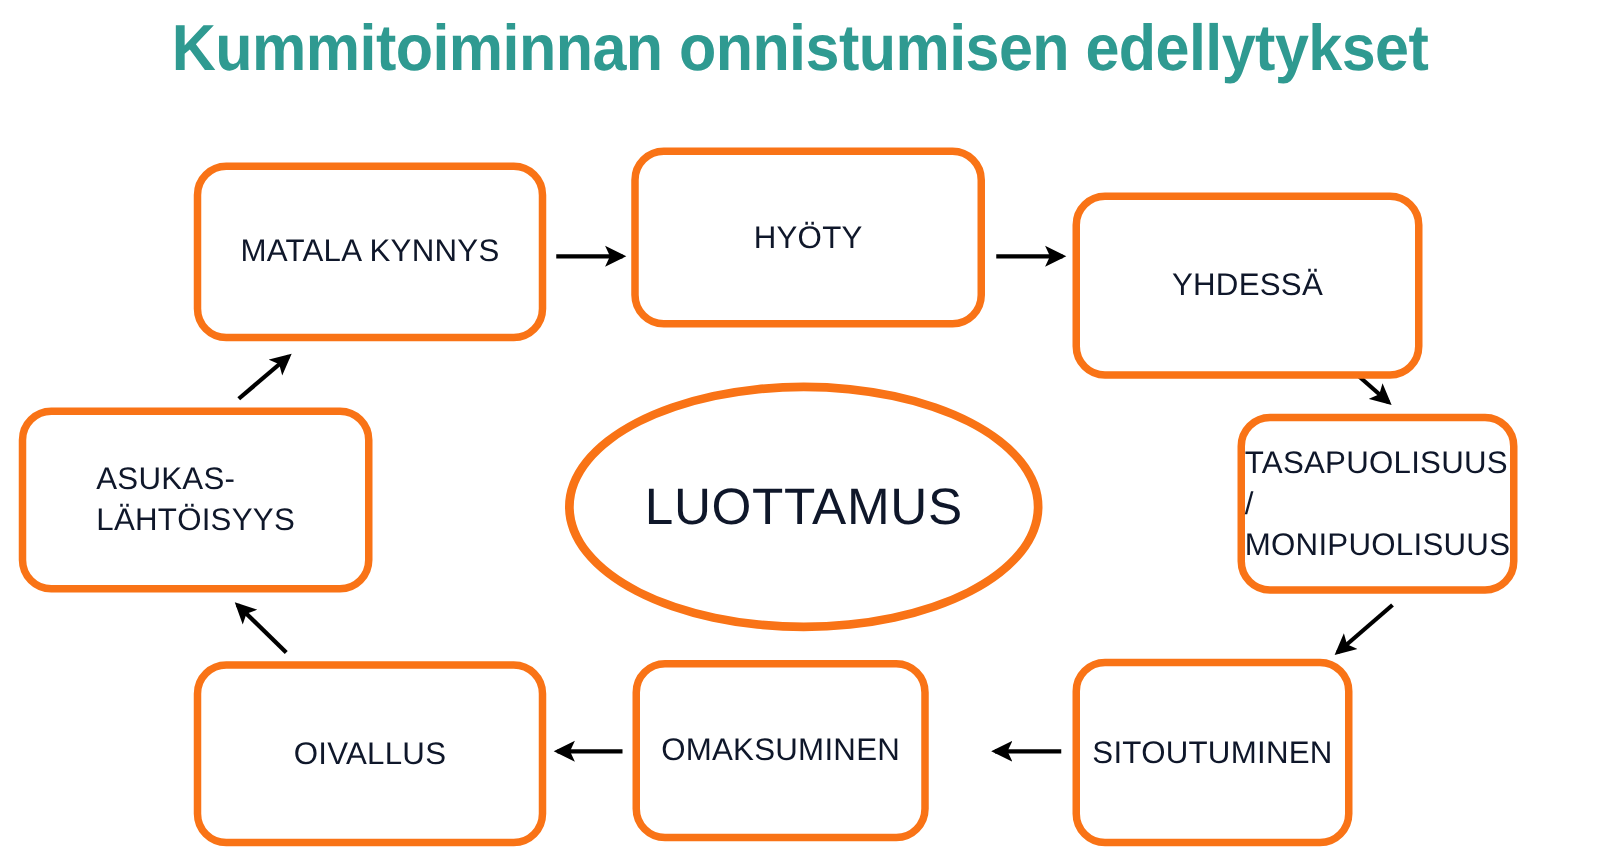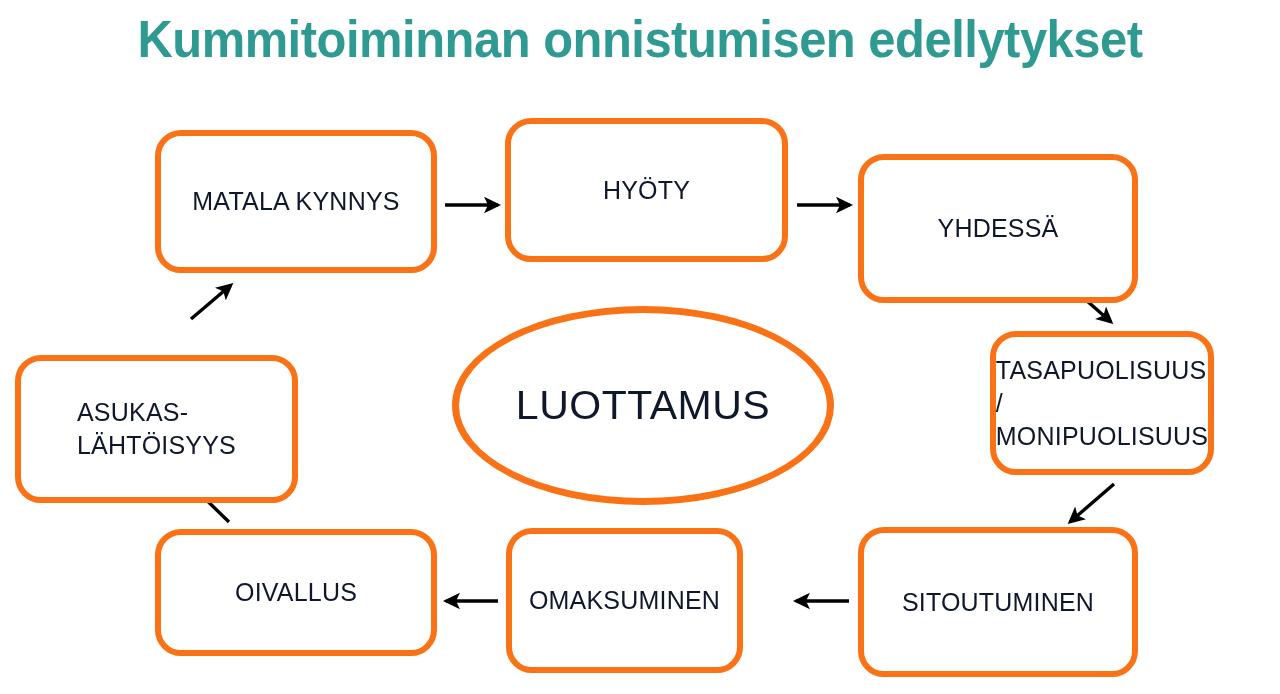--- a/index.html
+++ b/index.html
@@ -91,21 +91,21 @@
       </g>
   </svg>
 
   <div id="node-layer">
       <div class="node" style="left: 155px; top: 130px; width: 282px; height: 143px;">MATALA KYNNYS</div>
       <div class="node" style="left: 505px; top: 118px; width: 283px; height: 144px;">HYÖTY</div>
       <div class="node" style="left: 858px; top: 128px; width: 280px; height: 149px; margin-top: 26px;">YHDESSÄ</div>
       <div class="node" style="left: 990px; top: 331px; width: 224px; height: 144px;">TASAPUOLISUUS
 /
 MONIPUOLISUUS</div>
-      <div class="node" style="left: 858px; top: 527px; width: 280px; height: 150px;">SITOUTUMINEN</div>
+      <div class="node" style="left: 858px; top: 527px; width: 224px; height: 150px;">SITOUTUMINEN</div>
       <div class="node" style="left: 506px; top: 528px; width: 237px; height: 145px;">OMAKSUMINEN</div>
-      <div class="node" style="left: 155px; top: 529px; width: 282px; height: 127px;">OIVALLUS</div>
-      <div class="node" style="left: 15px; top: 326px; width: 283px; height: 148px; margin-top: 29px;">ASUKAS-
+      <div class="node" style="left: 155px; top: 529px; width: 282px; height: 148px;">OIVALLUS</div>
+      <div class="node" style="left: 15px; top: 326px; width: 283px; height: 148px;">ASUKAS-
 LÄHTÖISYYS</div>
       <div class="node ellipse" style="left: 452px; top: 306px; width: 382px; height: 199px;">LUOTTAMUS</div>
     </div>
 
 </div>
 
 </body></html>

